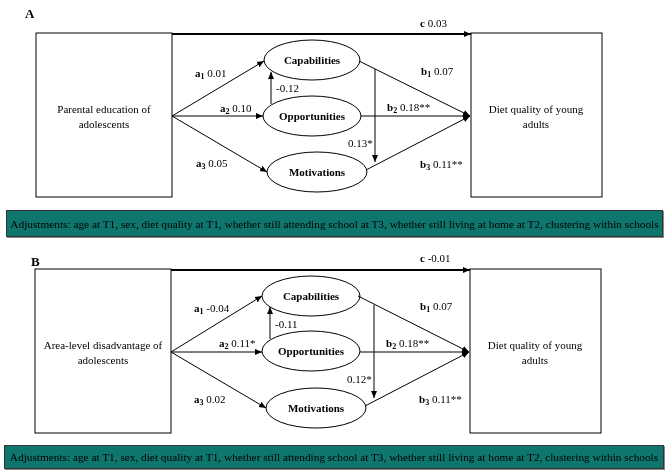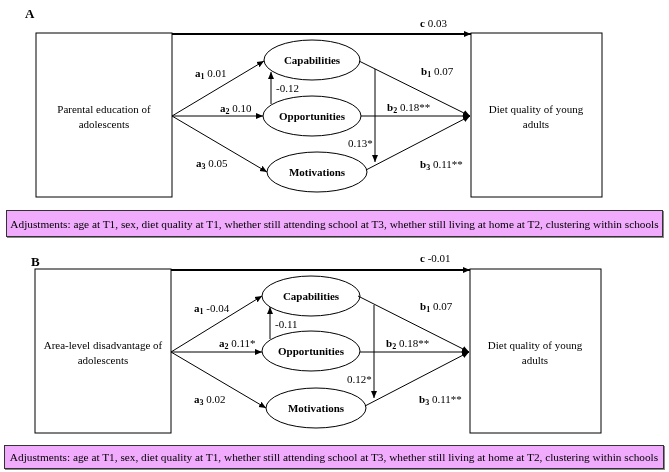--- a/index.html
+++ b/index.html
@@ -2,21 +2,21 @@
 <html><head>
 <meta charset="utf-8">
 <style>
   html, body { margin: 0; padding: 0; background: #ffffff; }
   body { width: 669px; height: 472px; position: relative; overflow: hidden;
          font-family: "Liberation Serif", serif; color: #000; }
   svg { position: absolute; left: 0; top: 0; }
   .t { font-family: "Liberation Serif", serif; font-size: 11px; fill: #000; }
   .tb { font-weight: bold; }
   .panel-label { font-family: "Liberation Serif", serif; font-size: 13px; font-weight: bold; }
-  .adj { position: absolute; background: #f0abfc; border: 1px solid #333;
+  .adj { position: absolute; background: #0f766e; border: 1px solid #333;
          box-shadow: 1px 1px 0 #888; font-family: "Liberation Serif", serif;
          font-size: 11.3px; white-space: nowrap; display: flex; align-items: center;
          justify-content: center; box-sizing: border-box; }
 </style>
 </head>
 <body>
 
 <svg width="669" height="472" viewBox="0 0 669 472">
   <defs>
     <marker id="arr" markerWidth="8" markerHeight="8" refX="7" refY="4" orient="auto" markerUnits="userSpaceOnUse">

